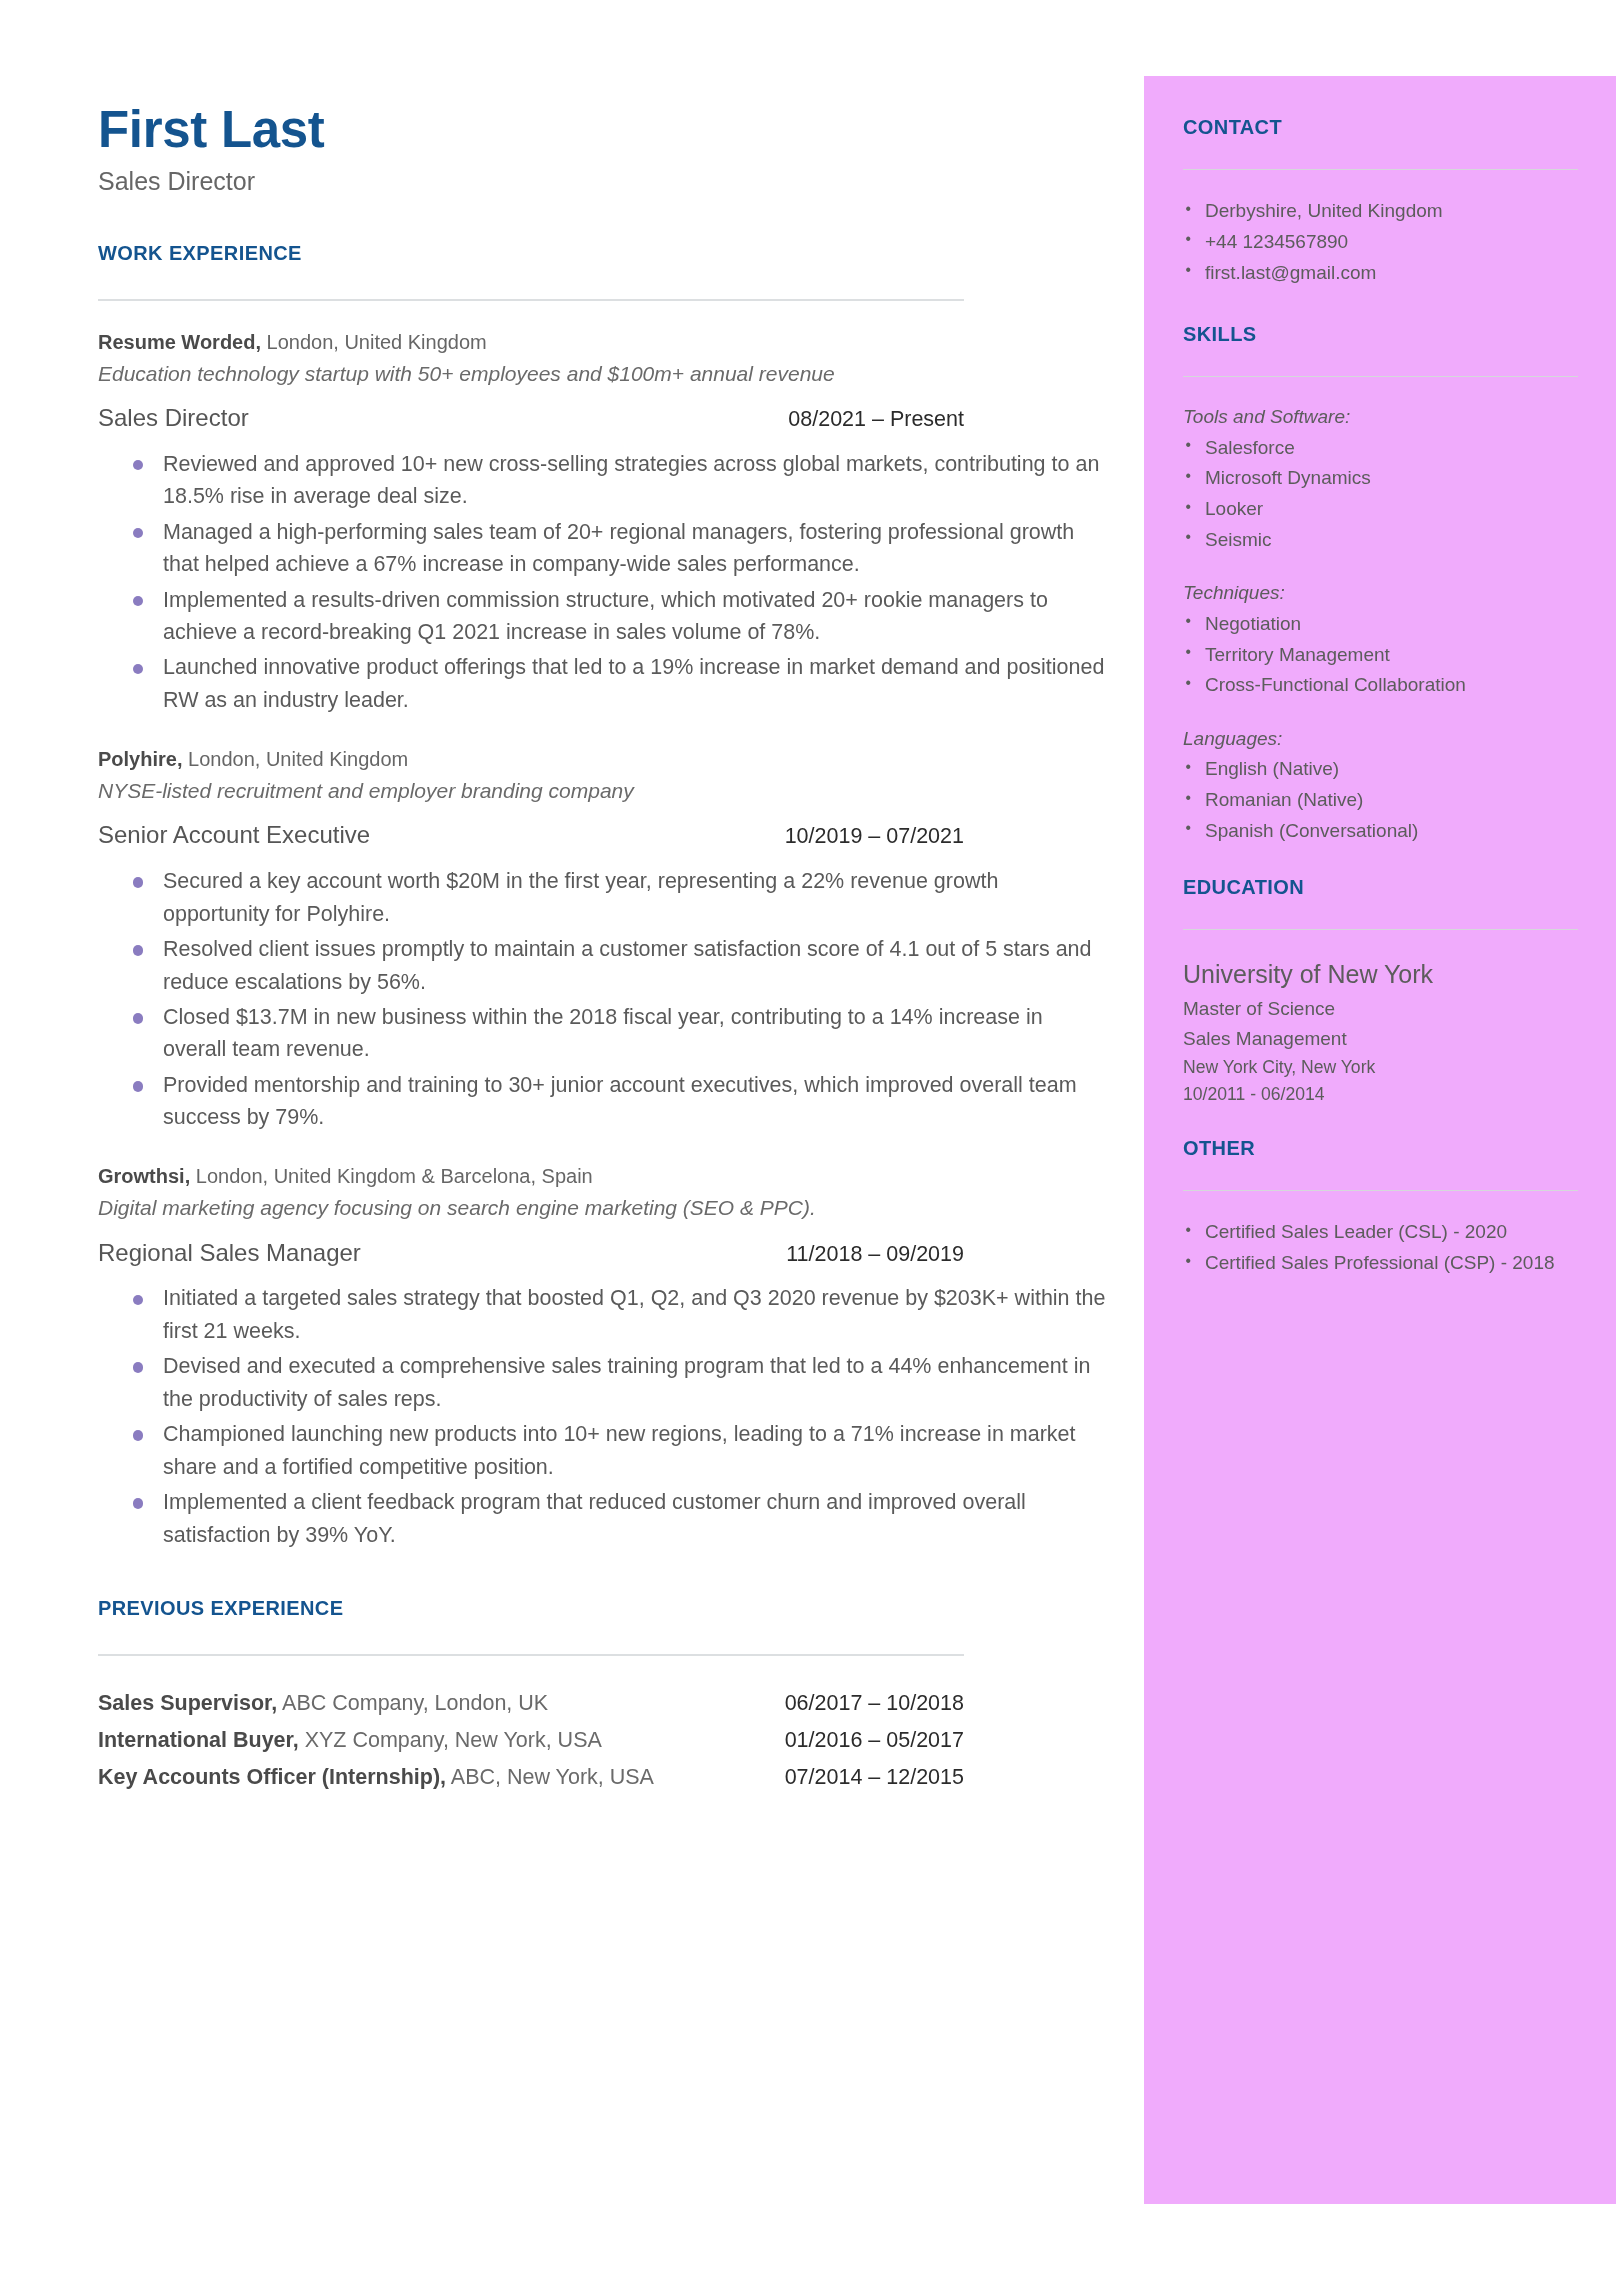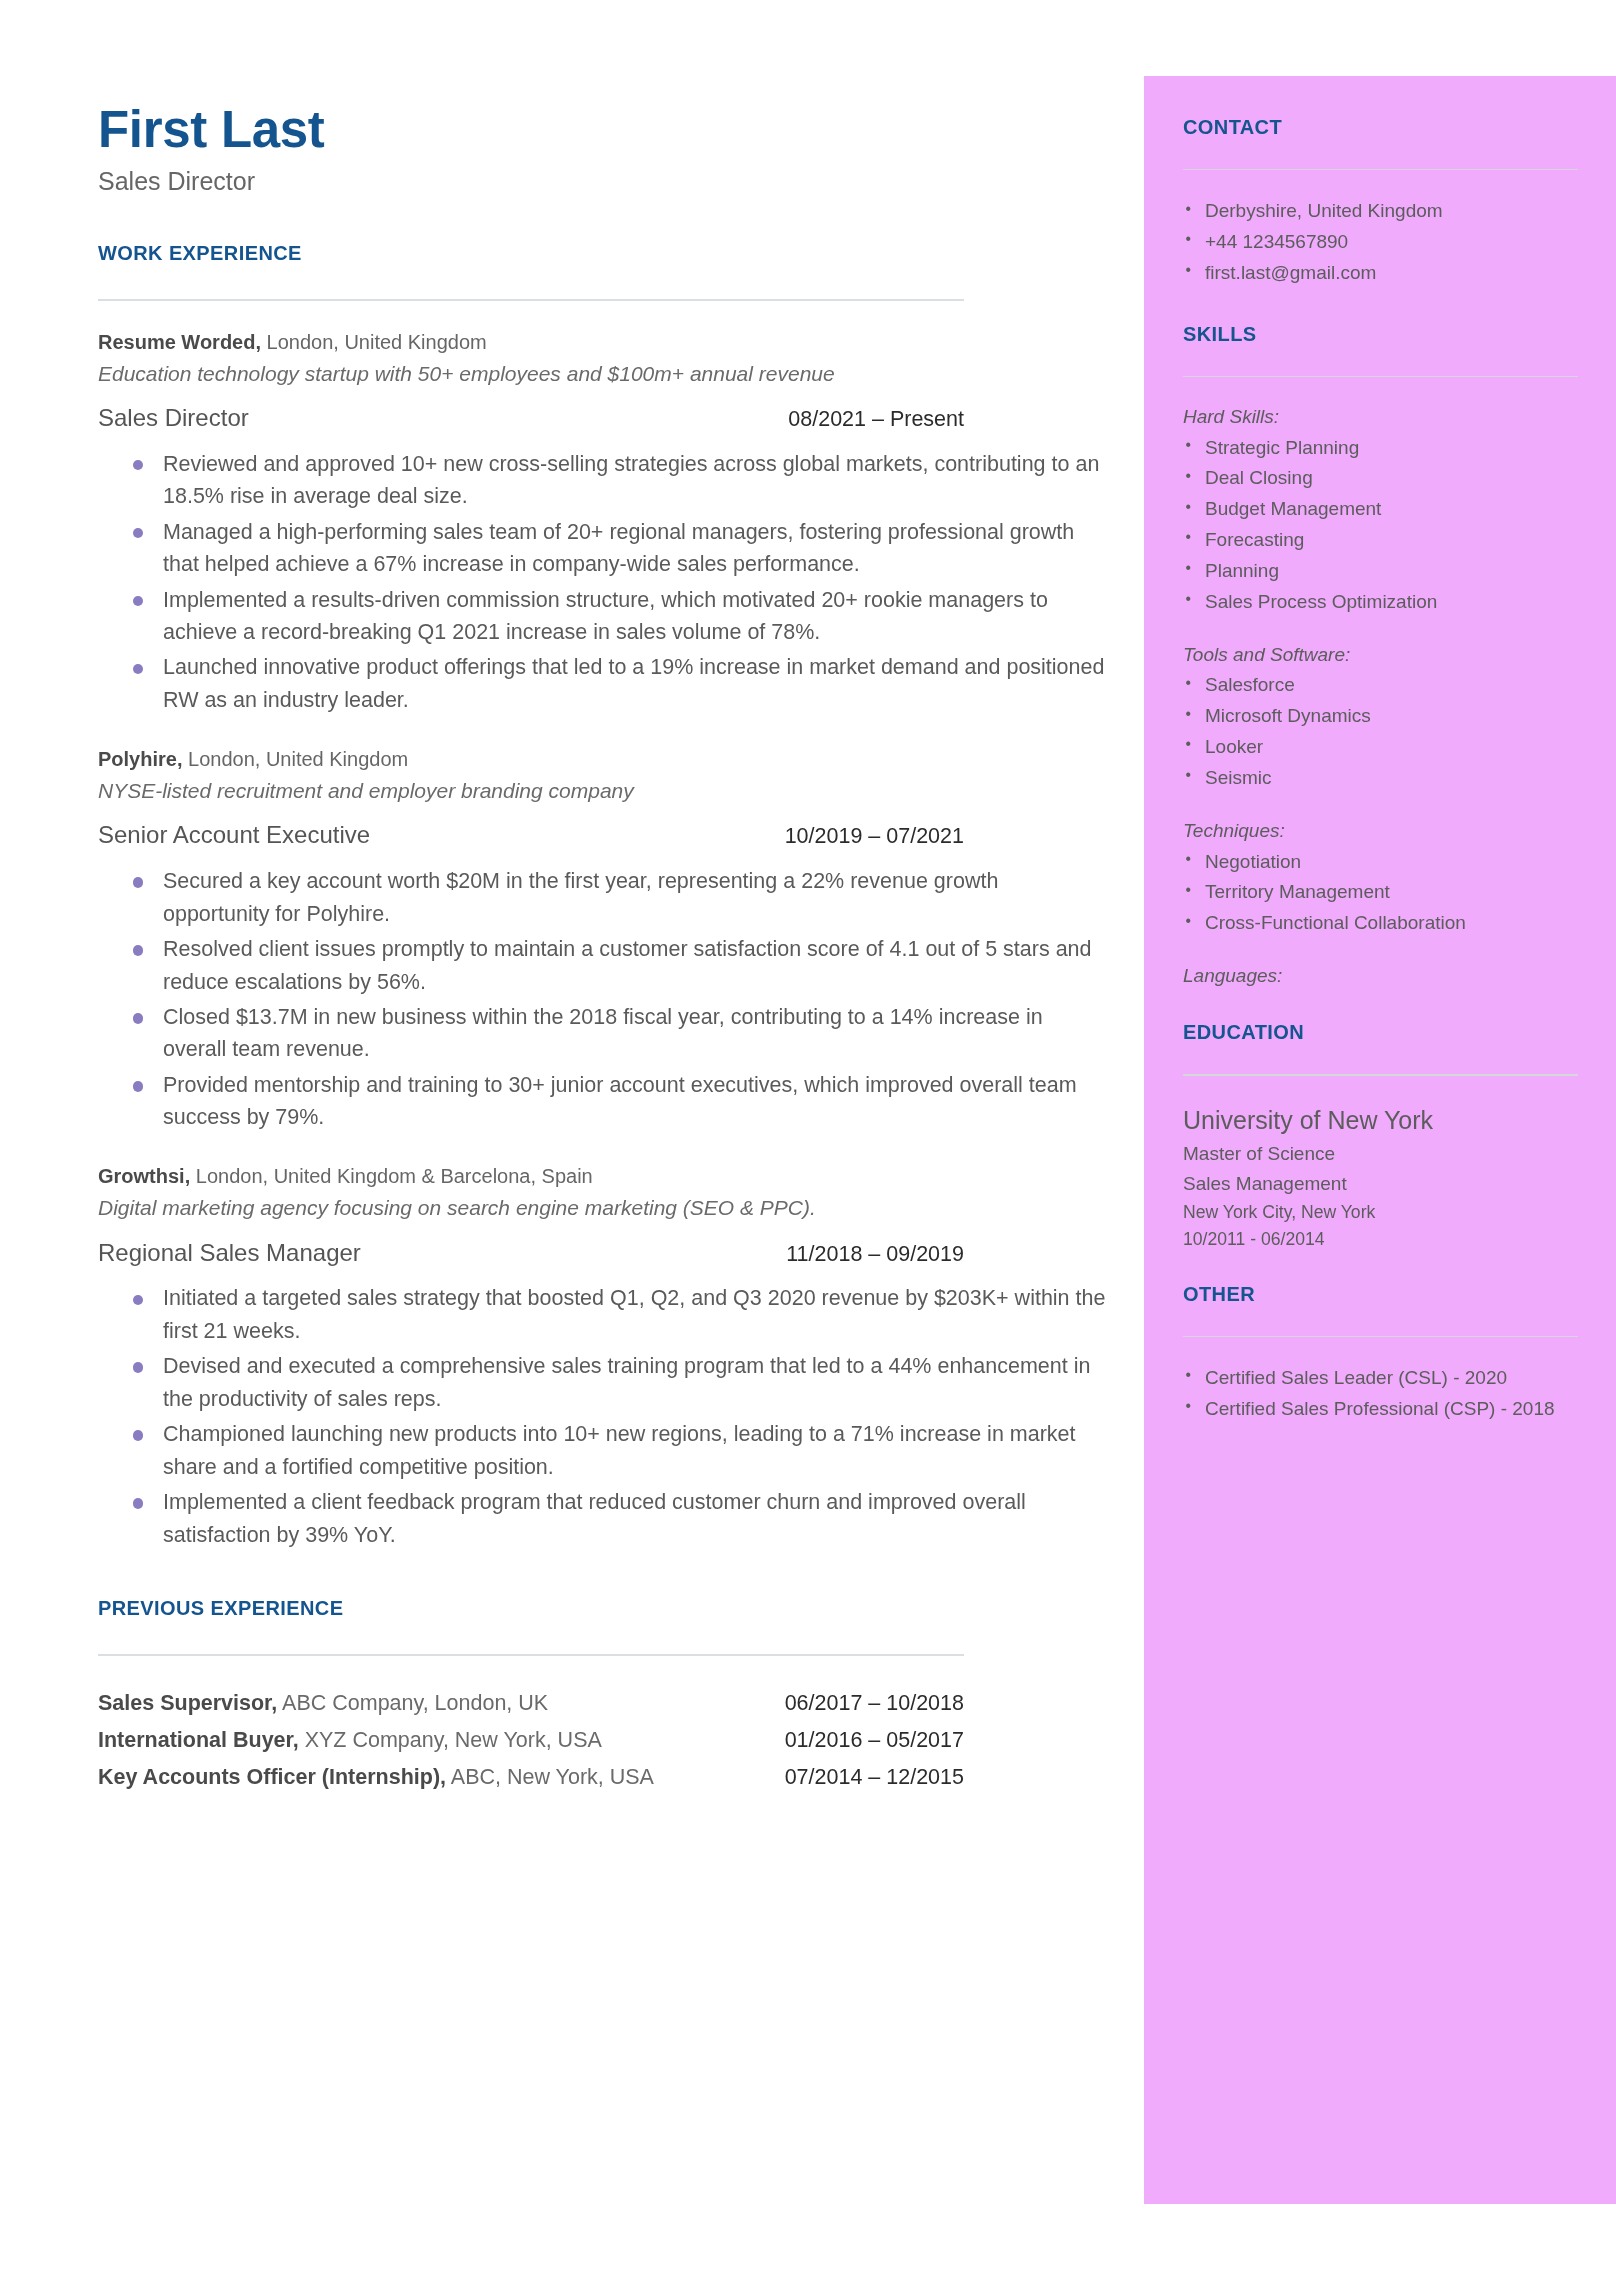--- a/index.html
+++ b/index.html
@@ -296,49 +296,43 @@
         <li class="side-item">+44 1234567890</li>
         <li class="side-item">first.last@gmail.com</li>
       </ul>
 
     <div class="sec-gap"></div>
 
     <div class="side-head">SKILLS</div>
     <div class="side-rule"></div>
     <div id="skills-container">
         <div class="skill-group">
-          <div class="side-subhead">Hard Skills:</div>
-          <ul class="side-list">
-            <li class="side-item">Strategic Planning</li>
-            <li class="side-item">Deal Closing</li>
-            <li class="side-item">Budget Management</li>
-            <li class="side-item">Forecasting</li>
-            <li class="side-item">Planning</li>
-            <li class="side-item">Sales Process Optimization</li>
-          </ul>
-        </div>
-        <div class="skill-group">
           <div class="side-subhead">Tools and Software:</div>
           <ul class="side-list">
             <li class="side-item">Salesforce</li>
             <li class="side-item">Microsoft Dynamics</li>
             <li class="side-item">Looker</li>
             <li class="side-item">Seismic</li>
           </ul>
         </div>
         <div class="skill-group">
           <div class="side-subhead">Techniques:</div>
           <ul class="side-list">
             <li class="side-item">Negotiation</li>
             <li class="side-item">Territory Management</li>
             <li class="side-item">Cross-Functional Collaboration</li>
           </ul>
         </div>
         <div class="skill-group">
           <div class="side-subhead">Languages:</div>
+          <ul class="side-list">
+            <li class="side-item">English (Native)</li>
+            <li class="side-item">Romanian (Native)</li>
+            <li class="side-item">Spanish (Conversational)</li>
+          </ul>
         </div>
       </div>
 
     <div class="sec-gap-sm"></div>
 
     <div class="side-head">EDUCATION</div>
     <div class="side-rule"></div>
     <div>
       <div class="edu-school">University of New York</div>
       <div class="edu-line">Master of Science</div>

